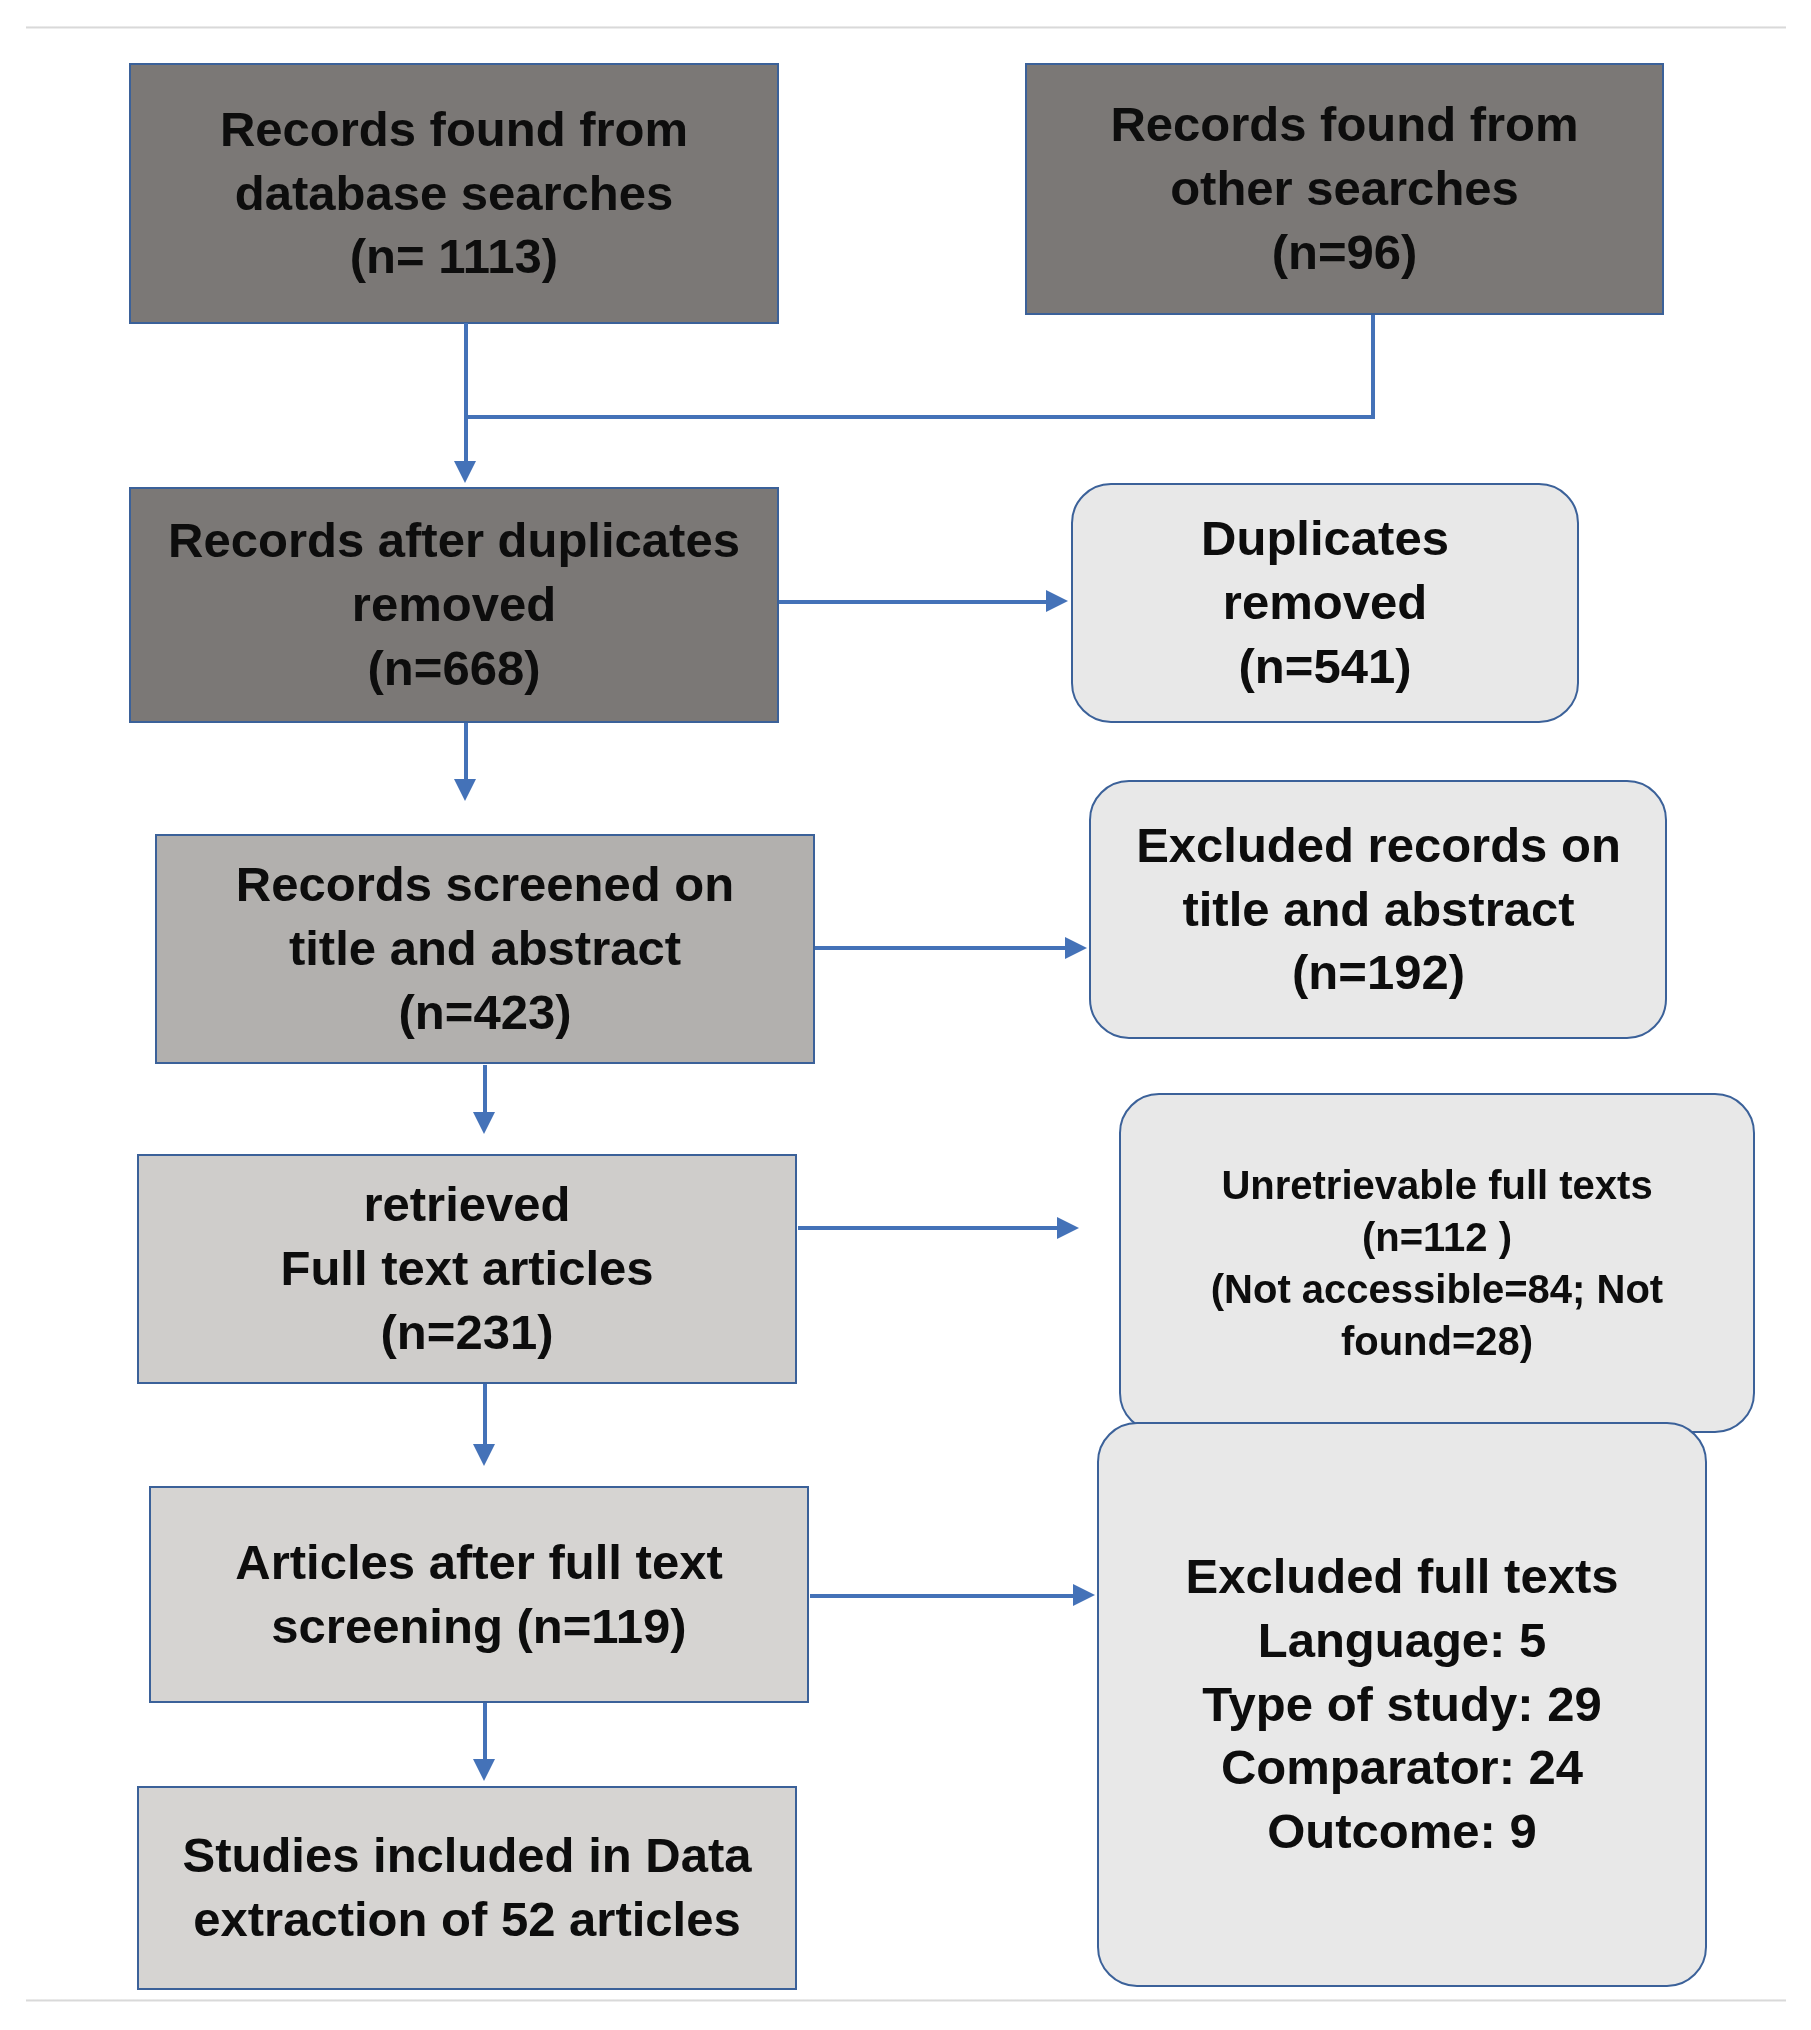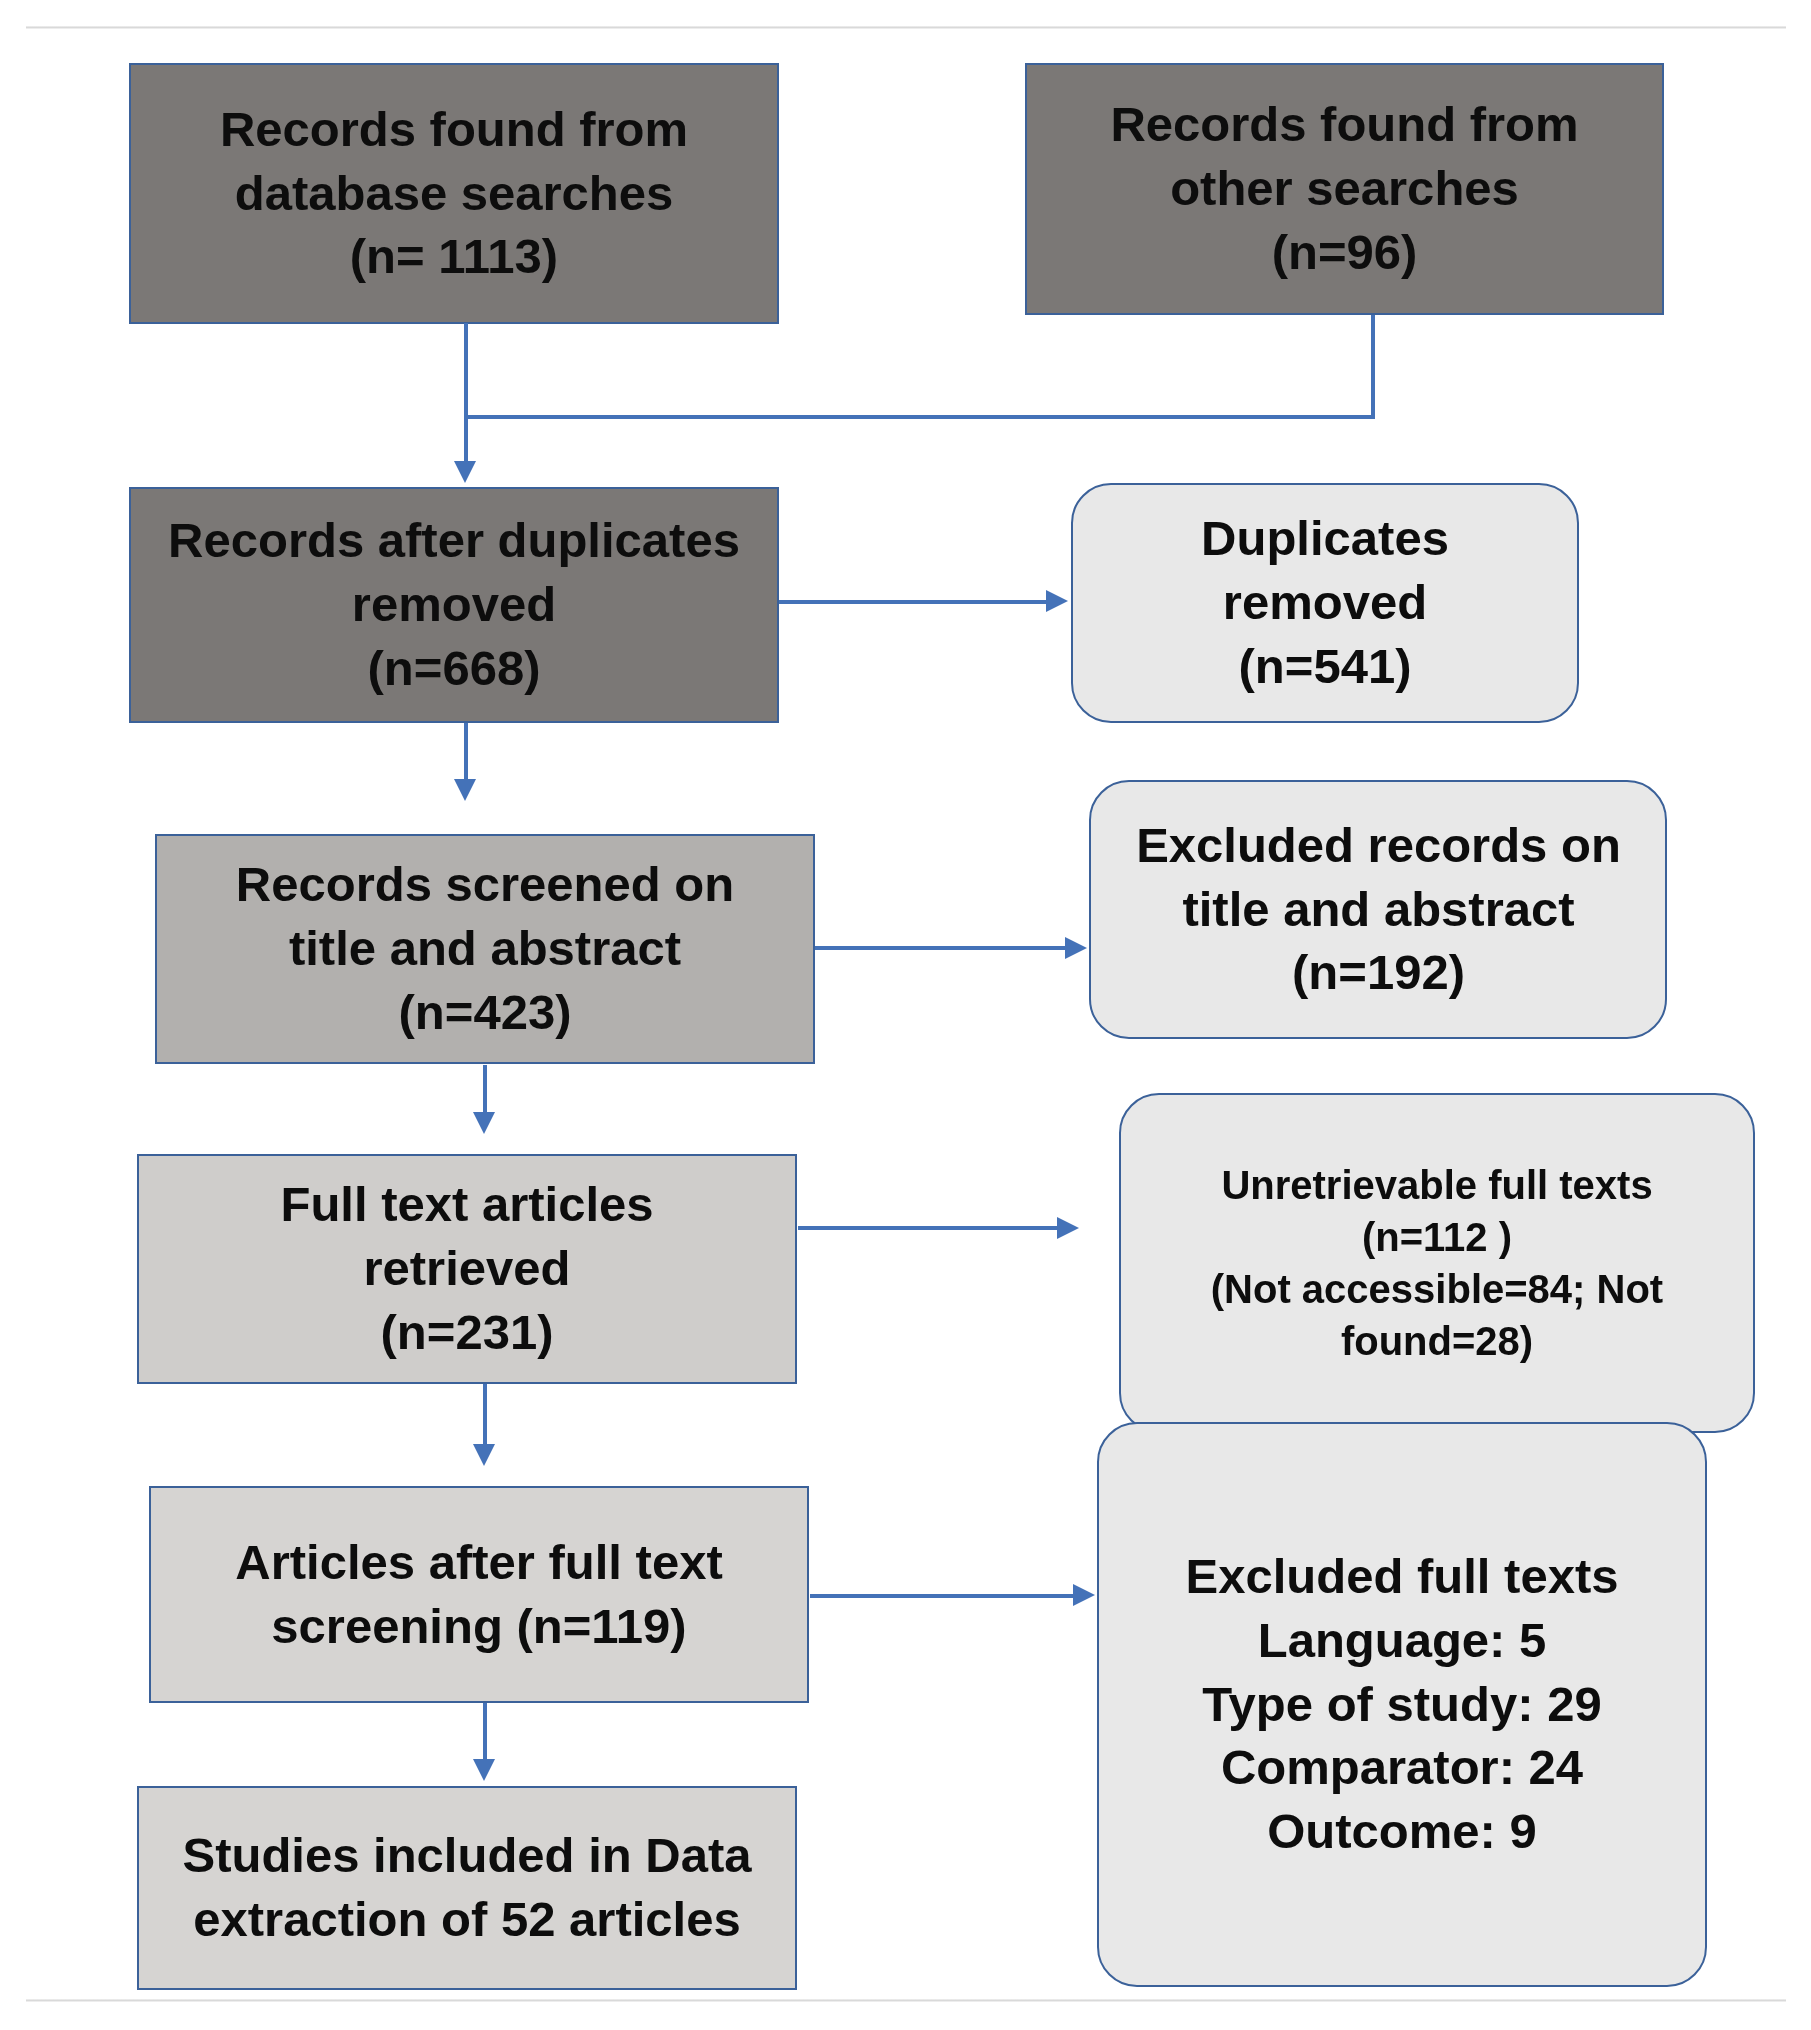--- a/index.html
+++ b/index.html
@@ -151,22 +151,22 @@
   </div>
 
   <div class="conn h" style="left:815px; top:946px; width:252px;"></div>
   <div class="arrow-right" style="left:1065px; top:937px;"></div>
 
   <div class="conn v" style="left:483px; top:1065px; height:52px;"></div>
   <div class="arrow-down" style="left:473px; top:1112px;"></div>
 
   <div class="node rect fill-light" style="left:137px; top:1154px; width:660px; height:230px; font-size:49px;">
     <span class="lines">
+      <span class="line">retrieved</span>
       <span class="line">Full text articles</span>
-      <span class="line">retrieved</span>
       <span class="line">(n=231)</span>
     </span>
   </div>
 
   <div class="node rounded fill-pale" style="left:1080px; top:1093px; width:636px; height:340px; font-size:40px;margin-left:39px;">
     <span class="lines">
       <span class="line">Unretrievable full texts</span>
       <span class="line">(n=112 )</span>
       <span class="line">(Not accessible=84; Not</span>
       <span class="line">found=28)</span>

